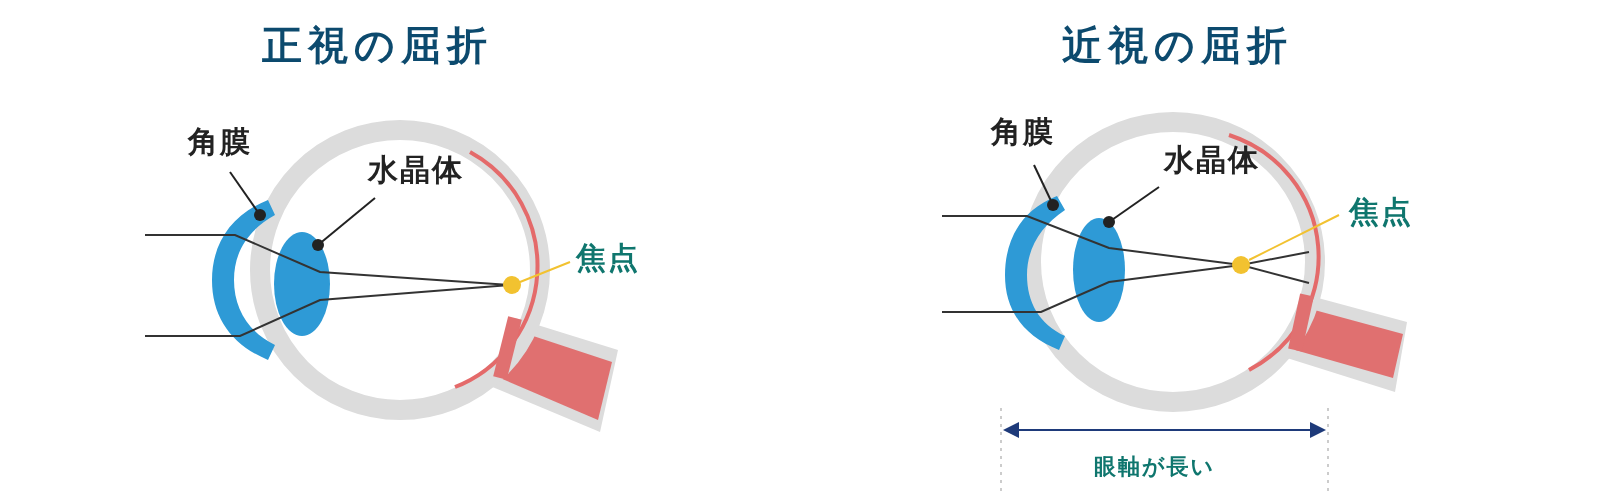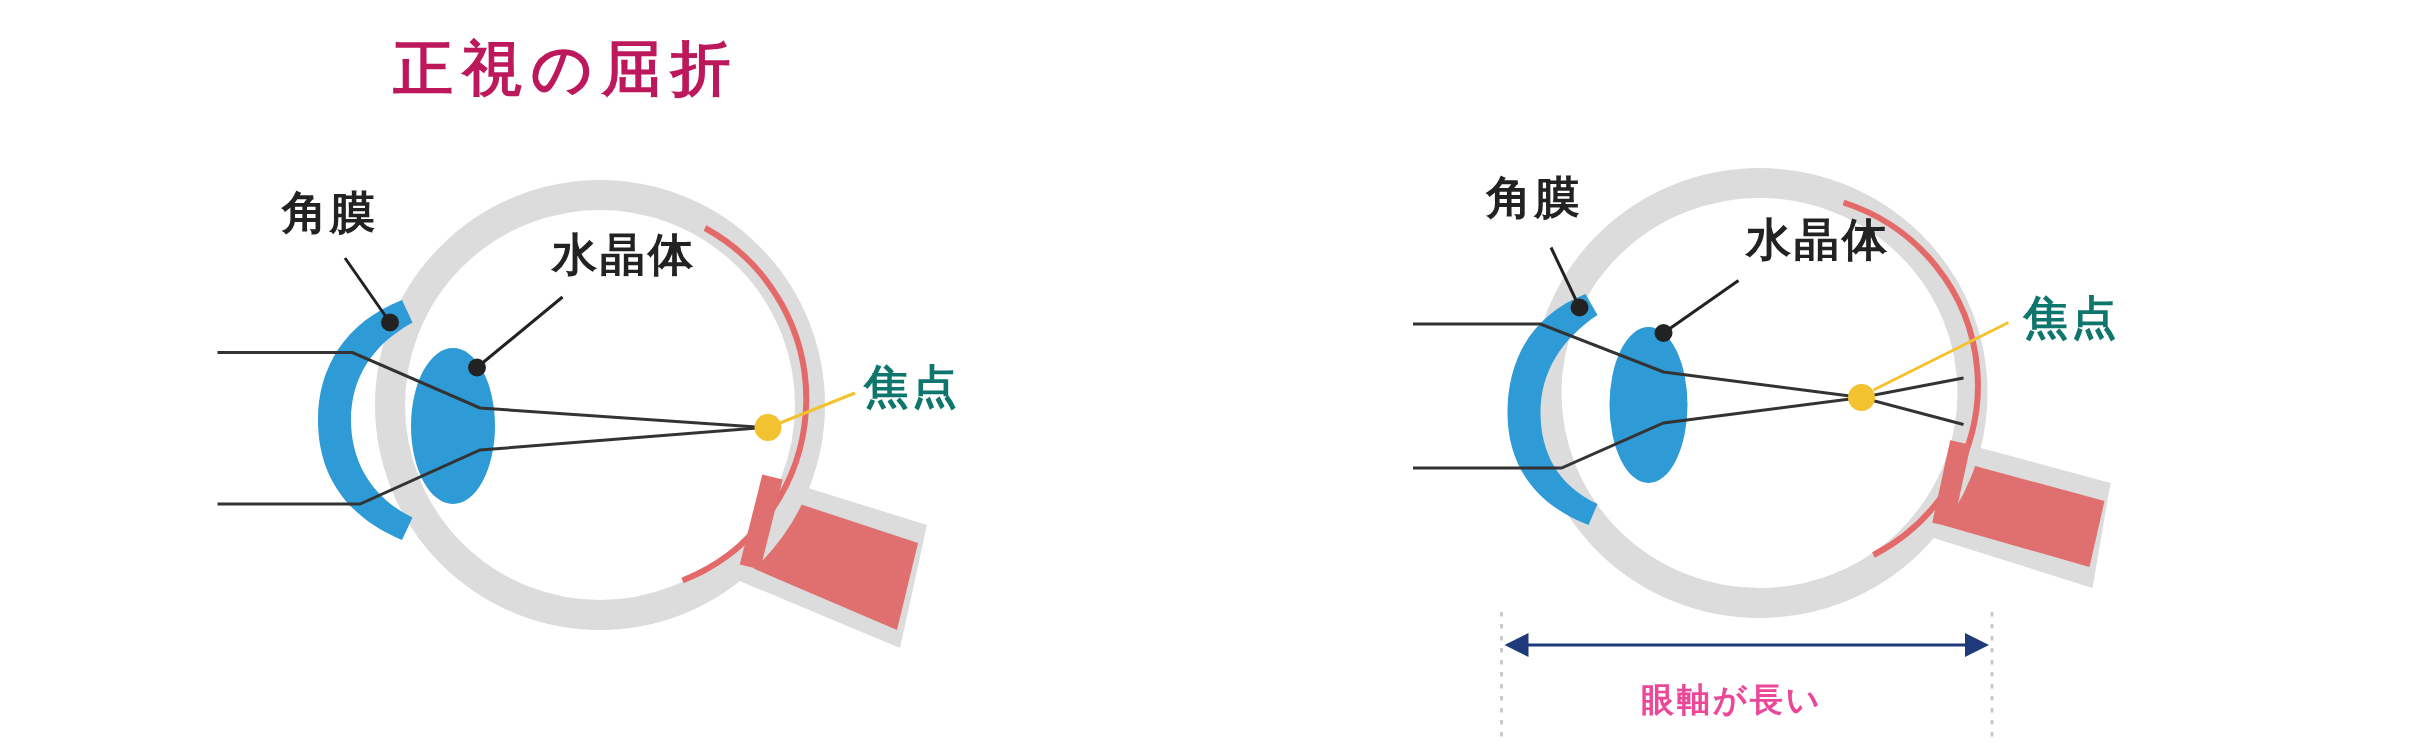--- a/index.html
+++ b/index.html
@@ -2,25 +2,25 @@
 <html><head>
 <meta charset="utf-8">
 <style>
   html, body { margin: 0; padding: 0; background: #ffffff; }
   body { width: 1618px; height: 500px; position: relative; overflow: hidden;
          font-family: "DejaVu Sans", "Liberation Sans", sans-serif; }
   .panel { position: absolute; top: 0; width: 809px; height: 500px; }
   .panel.left { left: 0; }
   .panel.right { left: 809px; }
   .title { position: absolute; top: 18px; font-size: 40px; font-weight: bold;
-           color: #be185d; letter-spacing: 6px; white-space: nowrap; }
+           color: #0c4a6e; letter-spacing: 6px; white-space: nowrap; }
   .label { position: absolute; font-size: 30px; font-weight: bold; color: #222222;
            letter-spacing: 2px; white-space: nowrap; }
   .label.focus { color: #0f766e; }
-  .axis-label { position: absolute; font-size: 22px; font-weight: bold; color: #ec4899;
+  .axis-label { position: absolute; font-size: 22px; font-weight: bold; color: #0f766e;
                 letter-spacing: 2px; white-space: nowrap; }
   svg { position: absolute; left: 0; top: 0; }
 </style>
 </head>
 <body>
 
 <div class="panel left">
   <svg width="809" height="500">
 
     <g>
@@ -87,17 +87,18 @@
     <circle cx="300" cy="222" r="6" fill="#222"></circle>
 
     <g>
       <line x1="192" y1="408" x2="192" y2="495" stroke="#cccccc" stroke-width="2" stroke-dasharray="3,5"></line>
       <line x1="519" y1="408" x2="519" y2="495" stroke="#cccccc" stroke-width="2" stroke-dasharray="3,5"></line>
       <line x1="205" y1="430" x2="506" y2="430" stroke="#1e3a7a" stroke-width="2"></line>
       <polygon points="194,430 210,422 210,438" fill="#1e3a7a"></polygon>
       <polygon points="517,430 501,422 501,438" fill="#1e3a7a"></polygon>
     </g>
   </svg>
+  <div class="title" style="left:253px;">近視の屈折</div>
   <div class="label" style="left:182px; top:112px;">角膜</div>
   <div class="label" style="left:355px; top:140px;">水晶体</div>
   <div class="label focus" style="left:540px; top:192px;">焦点</div>
   <div class="axis-label" style="left:285px; top:452px;">眼軸が長い</div>
 </div>
 
 </body></html>

